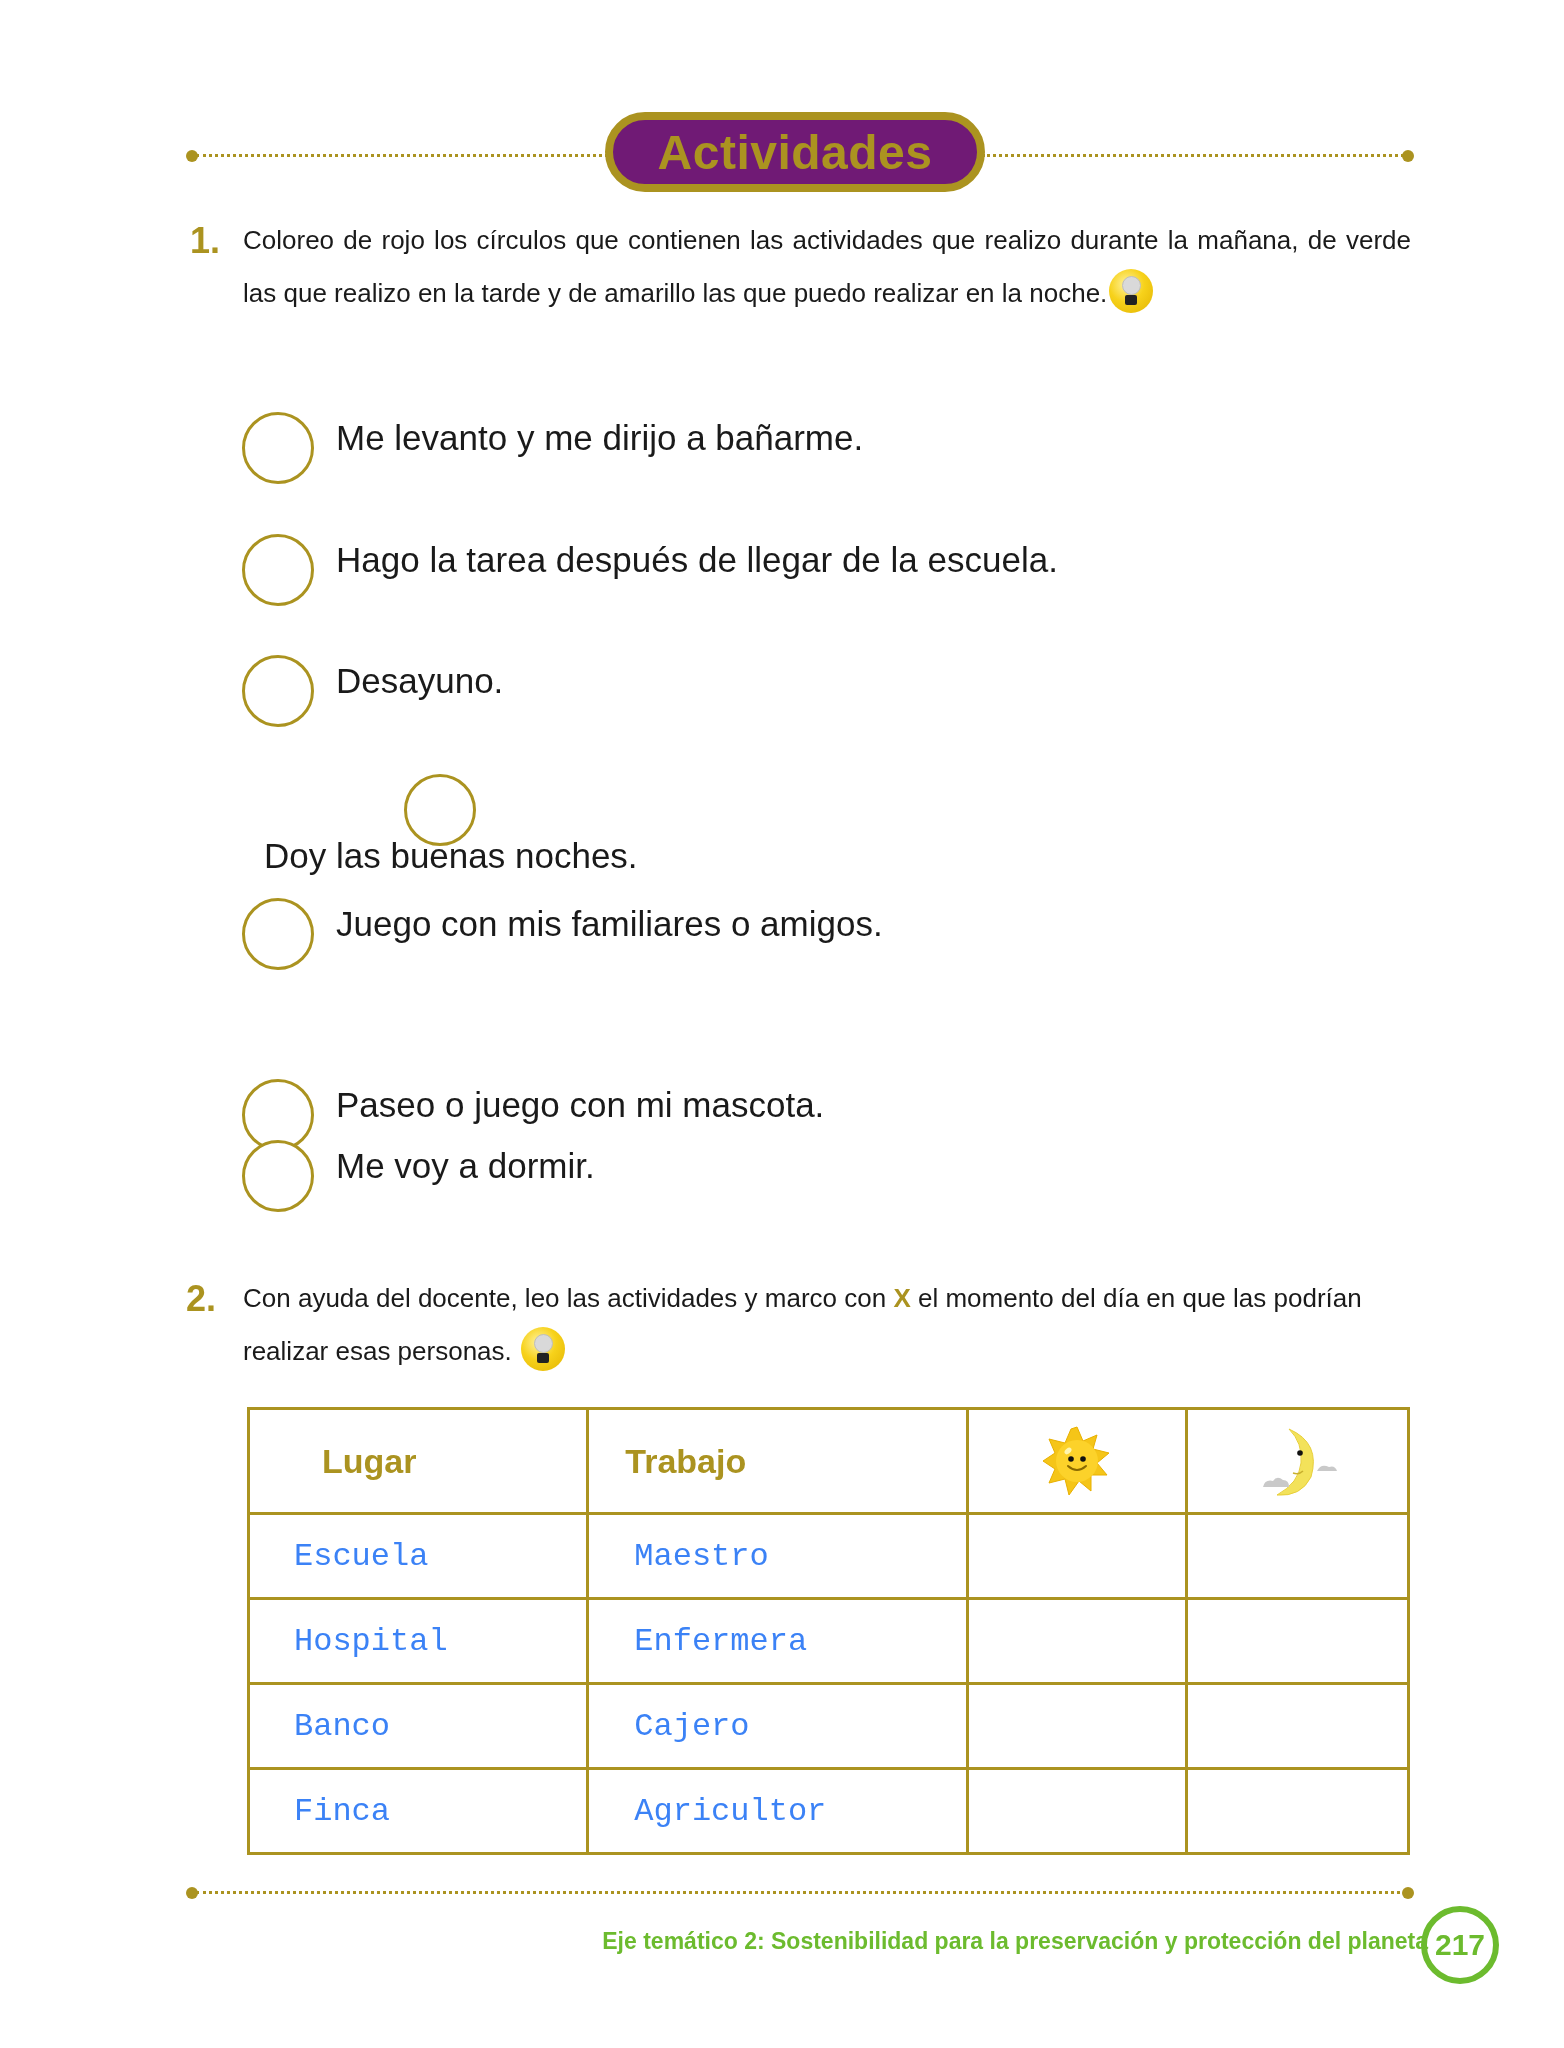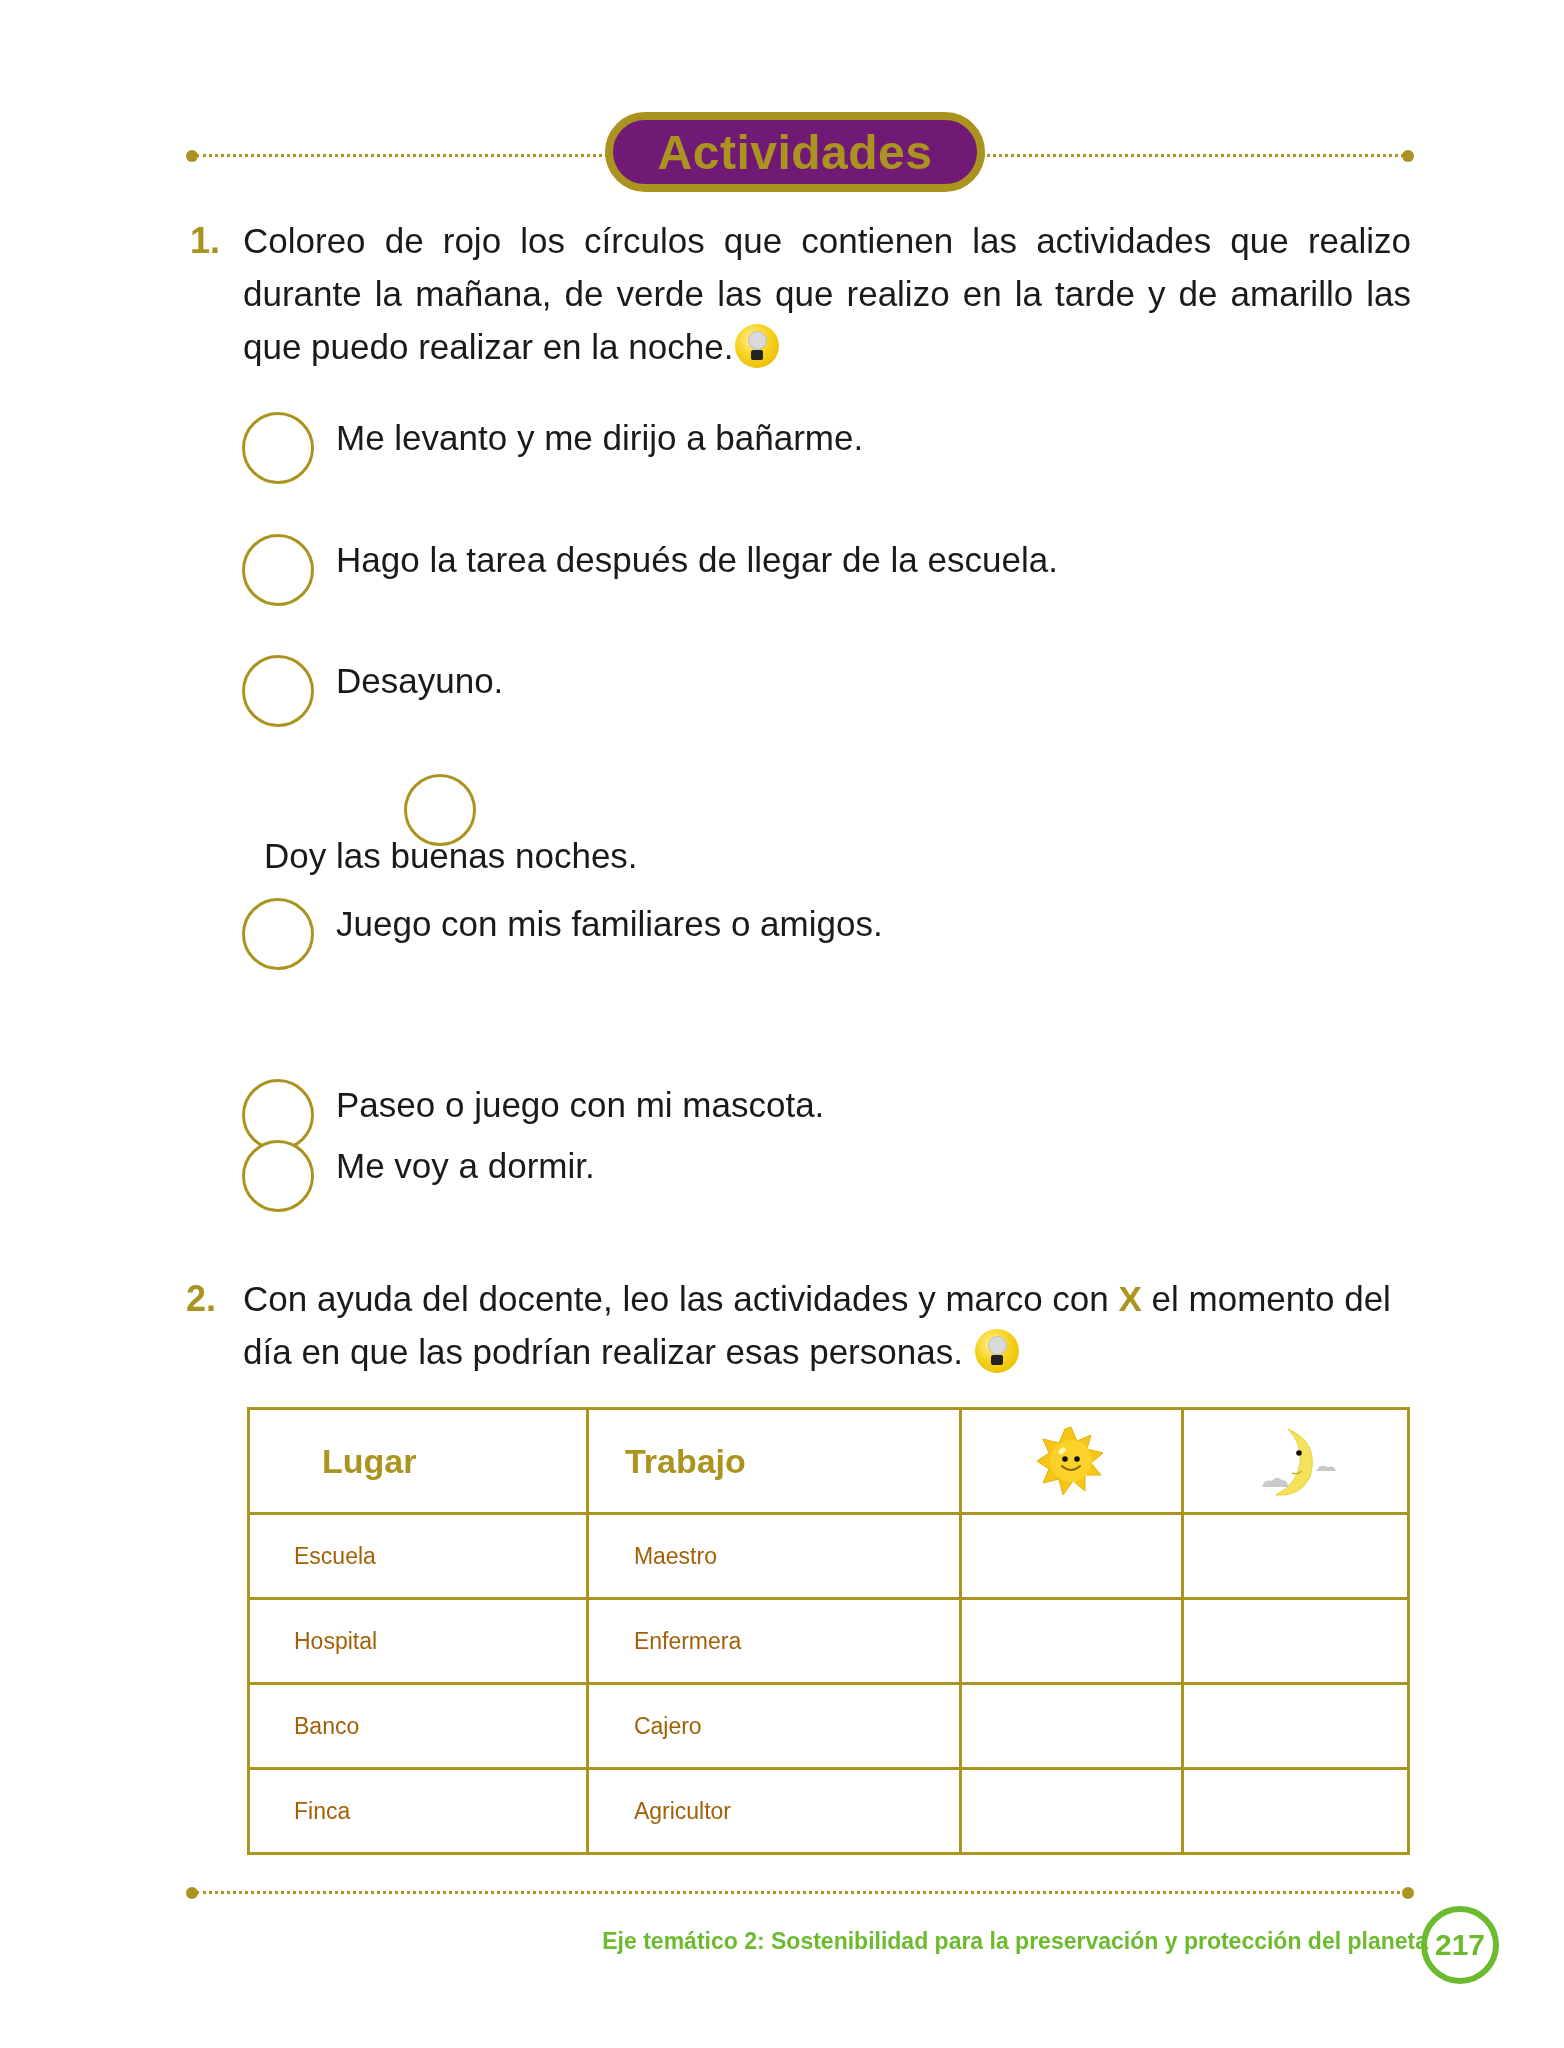--- a/index.html
+++ b/index.html
@@ -11,21 +11,21 @@
   .rule-dot { position:absolute; width:12px; height:12px; border-radius:50%; background:#ab9320; }
 
   .title-pill { position:absolute; left:605px; top:112px; width:380px; height:80px;
                 border:8px solid #ab9320; border-radius:48px; background:#701a75;
                 box-sizing:border-box; display:flex; align-items:center; justify-content:center; }
   .title-pill span { font-family:"Liberation Sans", sans-serif; font-weight:bold;
                      font-size:48px; color:#ab9320; letter-spacing:0.5px; }
 
   .qnum { position:absolute; font-family:"Liberation Sans", sans-serif; font-weight:bold;
           font-size:36px; color:#ab9320; }
-  .qtext { position:absolute; font-family:"Liberation Sans", sans-serif; font-size:35px;
+  .qtext { position:absolute; font-family:"Liberation Sans", sans-serif; font-size:26px;
            line-height:53px; color:#1a1a1a; }
   .q1text { left:243px; top:214px; width:1168px; text-align:justify; text-align-last:left; }
   .q2text { left:243px; top:1272px; width:1168px; }
   .x-mark { color:#ab9320; font-weight:bold; }
 
   .bulb { display:inline-block; width:44px; height:44px; border-radius:50%;
           background:radial-gradient(circle at 40% 35%, #fff3a0 0%, #f7d21b 45%, #e2b300 100%);
           position:relative; vertical-align:middle; margin-left:2px; top:-4px; }
   .bulb::before { content:""; position:absolute; left:13px; top:7px; width:17px; height:17px;
                   border-radius:50%; background:#d9d9d9; border:1px solid #bdbdbd; }
@@ -36,21 +36,21 @@
   .act-circle { width:72px; height:72px; border:3px solid #ab9320; border-radius:50%;
                 box-sizing:border-box; flex:none; background:#fff; cursor:pointer; }
   .act-label { margin-left:22px; font-family:"Liberation Sans", sans-serif; font-size:35px;
                color:#1a1a1a; position:relative; top:-10px; }
 
   
   table.grid { position:absolute; left:247px; top:1407px; width:1163px; border-collapse:collapse; }
   table.grid td, table.grid th { border:3px solid #ab9320; padding:0; }
   table.grid th { height:102px; text-align:left; font-family:"Liberation Sans", sans-serif;
                   font-weight:bold; font-size:34px; color:#ab9320; }
-  table.grid td { height:82px; font-family:Liberation Sans, sans-serif; font-size:23px; color:#a16207; }
+  table.grid td { height:82px; font-family:Liberation Mono, monospace; font-size:32px; color:#3b82f6; }
   .c1 { width:292px; } .c2 { width:360px; } .c3 { width:244px; } .c4 { width:244px; }
   th.c1 { padding-left:72px !important;border-radius:10px; } th.c2 { padding-left:36px !important; }
   td.c1 { padding-left:44px !important; } td.c2 { padding-left:45px !important; }
   td.mark { cursor:pointer; }
   .icon-cell { text-align:center !important; }
 
   
   .footer-text { position:absolute; right:136px; top:1928px; font-family:"Liberation Sans", sans-serif;
                  font-weight:bold; font-size:23px; color:#6cbb2e; }
   .page-num { position:absolute; left:1421px; top:1906px; width:78px; height:78px; border:6px solid #6cbb2e;

